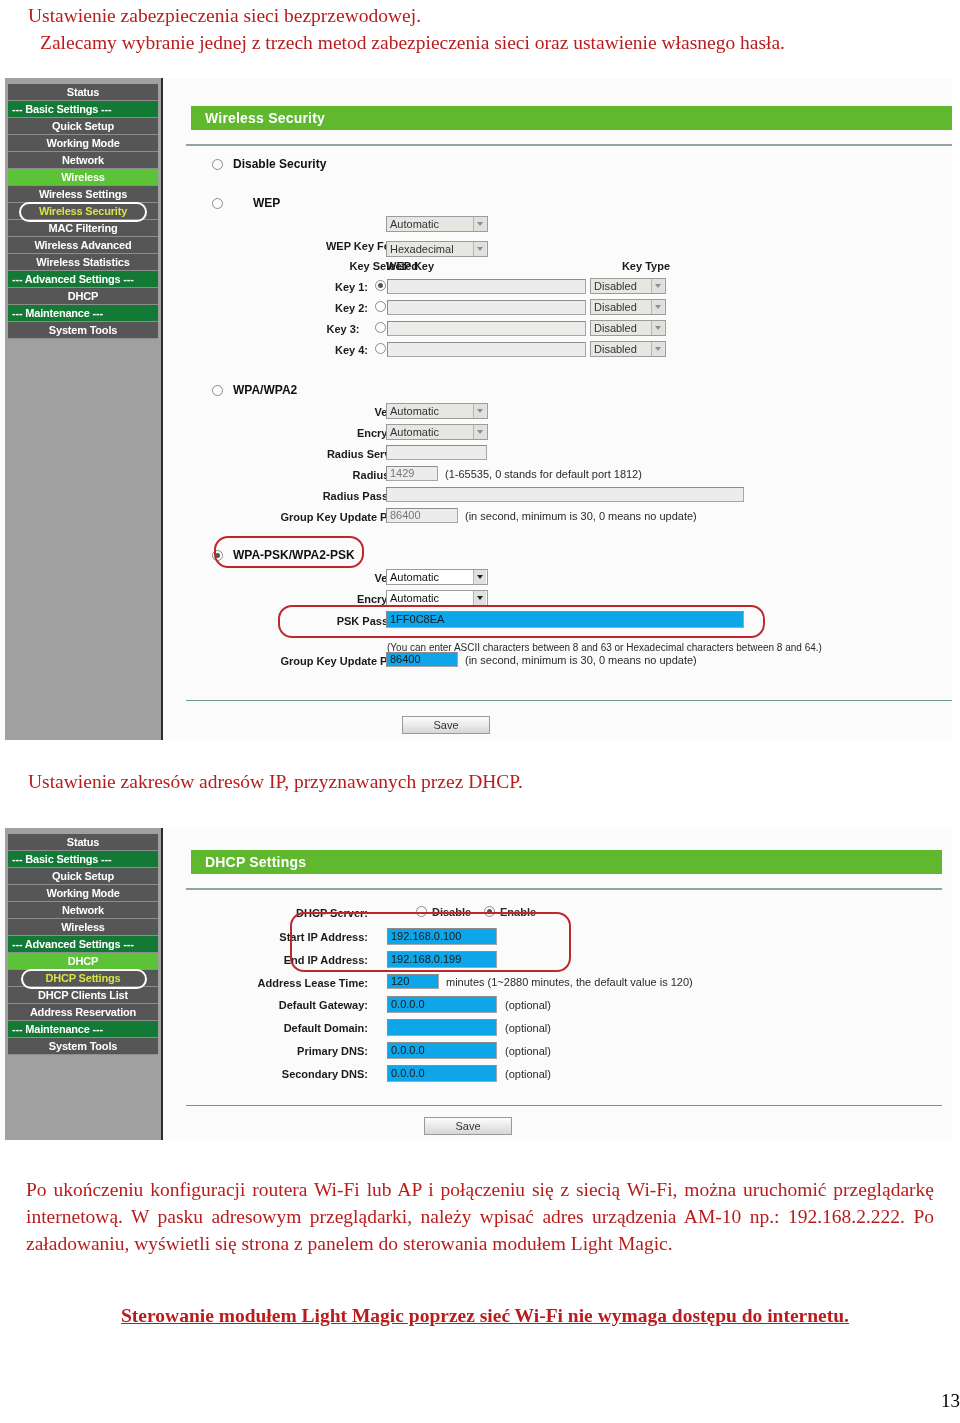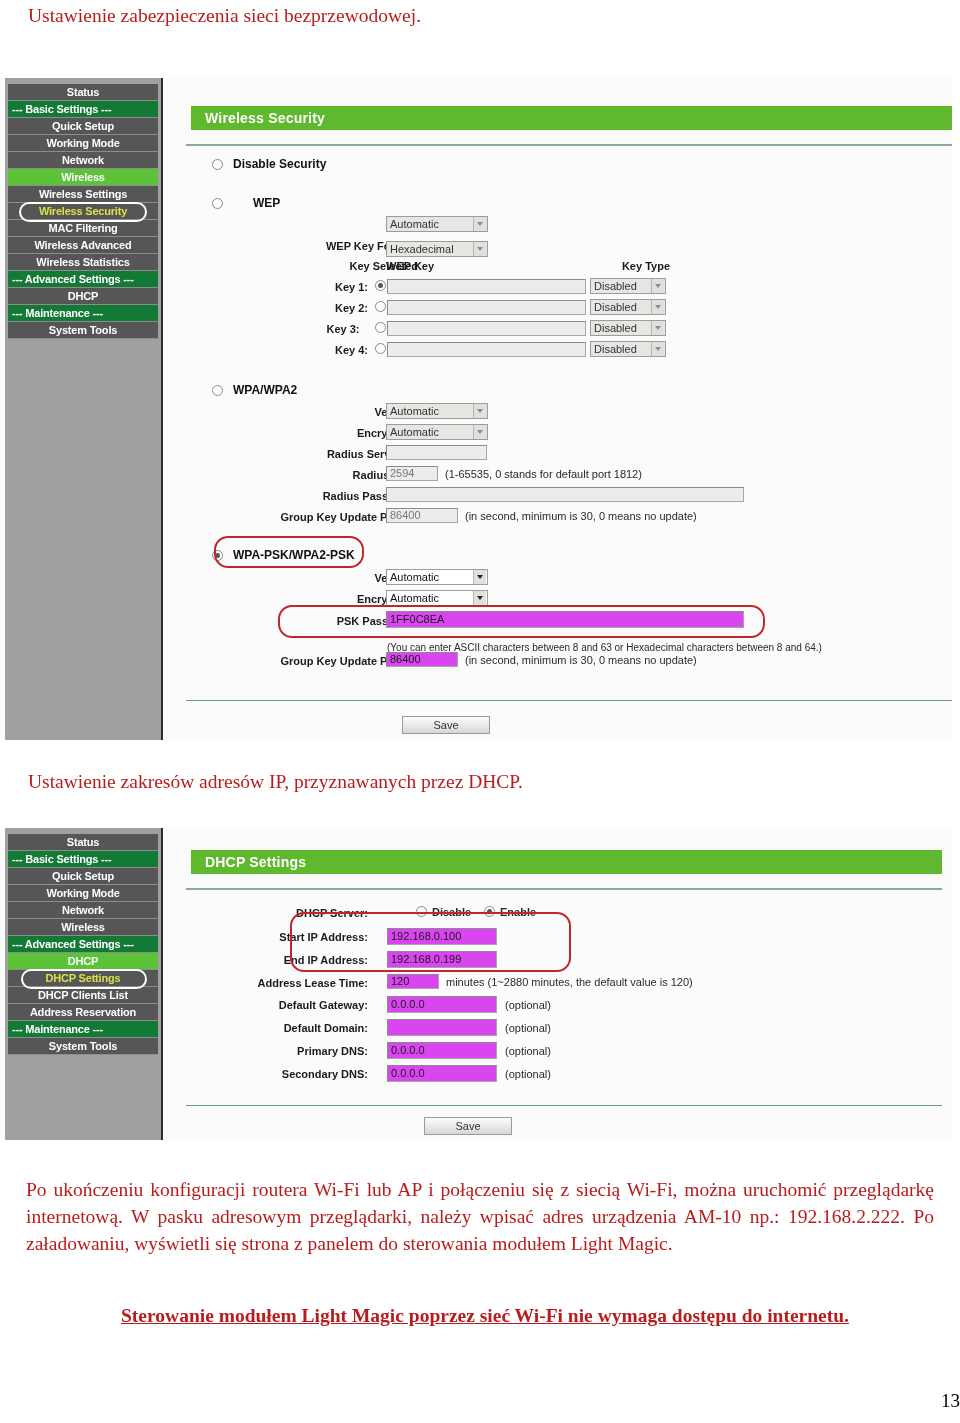--- a/index.html
+++ b/index.html
@@ -145,21 +145,21 @@
     border-top-color:#8c8c8c;
     border-left-color:#8c8c8c;
     font-size:11px;
     color:#777;
     padding:0 3px;
     line-height:13px;
     font-family:"Liberation Sans", sans-serif;
     white-space:nowrap;
     overflow:hidden;
   }
-  .inp.enabled { background:#d946ef; color:#1a1a1a; }
+  .inp.enabled { background:#0ea5e9; color:#1a1a1a; }
 
   .sel {
     position:absolute;
     height:16px;
     background:#e6e6e2;
     border:1px solid #9c9c9c;
     font-size:11px;
     color:#333;
     padding:0 16px 0 3px;
     line-height:14px;
@@ -202,20 +202,21 @@
     border-radius:14px;
     pointer-events:none;
     background:transparent;
   }
 </style>
 </head>
 <body>
 
 <div id="intro">
   <p class="doc-p l1">Ustawienie zabezpieczenia sieci bezprzewodowej.</p>
+  <p class="doc-p l2">Zalecamy wybranie jednej z trzech metod zabezpieczenia sieci oraz ustawienie własnego hasła.</p>
 </div>
 
 <div class="shot" id="shot1">
   <div class="shot-inner">
 
     <div class="sidebar">
       <div class="sb-top-strip"></div>
       <div class="menu">
         <div class="mi lvl0">Status</div>
         <div class="mi section">--- Basic Settings ---</div>
@@ -307,21 +308,21 @@
       <div class="lbl" style="left:110px; top:349px; width:140px;">Encryption:</div>
       <div class="sel" style="left:218px; top:346px; width:102px;">
         <span>Automatic</span>
         <span class="arrow"></span>
       </div>
 
       <div class="lbl" style="left:100px; top:370px; width:150px;">Radius Server IP:</div>
       <div class="inp" style="left:218px; top:367px; width:101px;"></div>
 
       <div class="lbl" style="left:110px; top:391px; width:140px;">Radius Port:</div>
-      <div class="inp" style="left:218px; top:388px; width:52px;">2594</div>
+      <div class="inp" style="left:218px; top:388px; width:52px;">1429</div>
       <div class="txt" style="left:277px; top:390px;">(1-65535, 0 stands for default port 1812)</div>
 
       <div class="lbl" style="left:95px; top:412px; width:155px;">Radius Password:</div>
       <div class="inp" style="left:218px; top:409px; width:358px;"></div>
 
       <div class="lbl" style="left:70px; top:433px; width:180px;">Group Key Update Period:</div>
       <div class="inp" style="left:218px; top:430px; width:72px;">86400</div>
       <div class="txt" style="left:297px; top:432px;">(in second, minimum is 30, 0 means no update)</div>
 
       <div class="radio checked" style="left:44px; top:472px;"></div>

